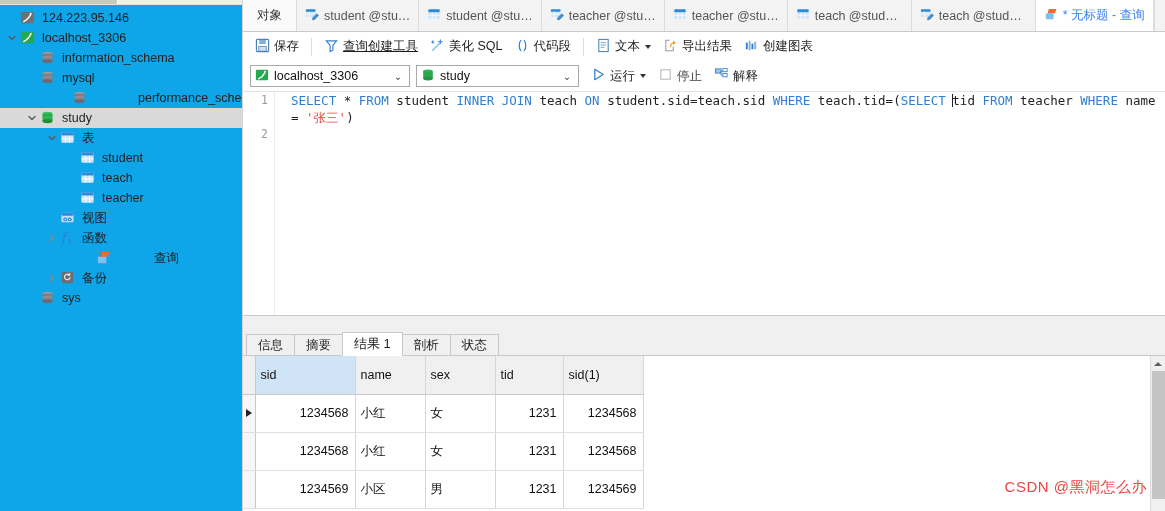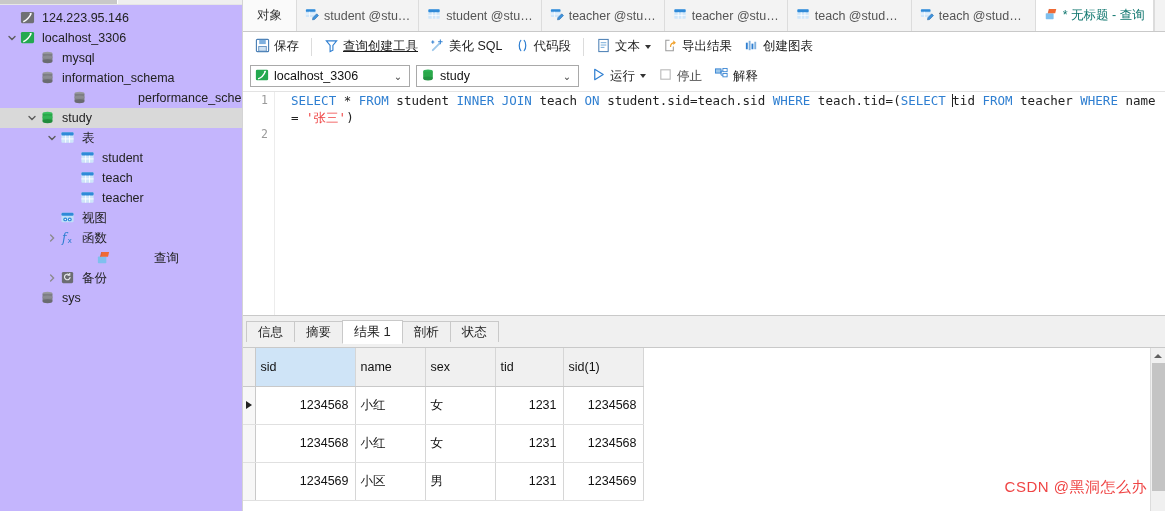--- a/index.html
+++ b/index.html
@@ -10,21 +10,21 @@
     background: #ffffff;
     font-family: "Liberation Sans", "DejaVu Sans", sans-serif;
     font-size: 12.5px;
     color: #1a1a1a;
   }
   #app { position: relative; width: 1165px; height: 511px; display: flex; }
 
   
   #sidebar {
     width: 243px; height: 511px;
-    background: #c4b5fd;
+    background: #0ea5e9;
     border-right: 1px solid #d4d4d4;
     position: relative;
     flex: 0 0 243px;
     overflow: hidden;
   }
   .sb-topbar { height: 5px; background:#ffffff; border-bottom:1px solid #e6e6e6; position:relative;}
   .sb-topbar .thumb { position:absolute; left:0; top:0; width:117px; height:4px; background:#c8c8c8; }
   .sb-topbar .thumb2 { position:absolute; left:118px; top:0; width:126px; height:4px; background:#efefef; }
 
   .tree { padding-top: 3px; }
@@ -61,21 +61,21 @@
     padding: 0 8px;
     font-size: 12.5px;
     color: #555;
     border-right: 1px solid #dcdcdc;
     background: #f3f3f3;
     white-space: nowrap;
     max-width: 124px;
     overflow: hidden;
   }
   .tabstrip .tab.first { background:#fafafa; color:#333; padding: 0 14px; border-right:1px solid #dcdcdc;}
-  .tabstrip .tab.active { background: #ffffff; color:#0f766e; border-bottom: 1px solid #ffffff; margin-bottom:-1px;}
+  .tabstrip .tab.active { background: #ffffff; color:#3b82f6; border-bottom: 1px solid #ffffff; margin-bottom:-1px;}
   .tabstrip .tab .ti { margin-right: 5px; flex:0 0 auto; display:block; }
   .tabstrip .tab .tl { overflow:hidden; text-overflow:ellipsis; white-space:nowrap; }
   .tabstrip .filler { flex: 1 1 auto; background:#f3f3f3; border-left:1px solid #dcdcdc;}
 
   
   .toolbar {
     height: 29px; display:flex; align-items:center;
     background:#ffffff; padding-left:6px; gap:0px;
   }
   .tbtn { display:flex; align-items:center; height:23px; padding:0 6px; font-size:12.5px; color:#1d1d1d; white-space:nowrap; cursor:default;}
@@ -99,21 +99,21 @@
   .editorwrap { flex:1 1 auto; position:relative; background:#ffffff; border-top:1px solid #e3e3e3; overflow:hidden;}
   .gutter { position:absolute; left:0; top:0; width:32px; height:100%; background:#ffffff; border-right:1px solid #ececec;}
   .gutter .ln { text-align:right; padding-right:6px; color:#9a9a9a; font-family:"DejaVu Sans Mono","Liberation Mono",monospace; font-size:11.5px; line-height:17px;}
   .code { position:absolute; left:33px; top:0; right:0; height:100%; padding-left:15px; font-family:"DejaVu Sans Mono","Liberation Mono",monospace; font-size:12.5px; line-height:17px; color:#222; white-space:pre-wrap; word-break:break-all;}
   .kw { color:#2f7fd1; }
   .str { color:#ef4444; }
   .cursor { display:inline-block; width:1px; height:13px; background:#222; vertical-align:-2px; margin:0 -1px;}
 
   
   .resultpane { height:196px; flex:0 0 196px; display:flex; flex-direction:column; border-top:1px solid #c9c9c9; background:#ffffff; position:relative;}
-  .rtabs { height:32px; display:flex; align-items:center; background:#f0f0f0; padding-left:3px; border-bottom:1px solid #c9c9c9;}
+  .rtabs { height:40px; display:flex; align-items:flex-end; background:#f0f0f0; padding-left:3px; border-bottom:1px solid #c9c9c9;}
   .rtab { height:21px; line-height:20px; padding:0 11px; font-size:12.5px; color:#222; background:#f0f0f0; border:1px solid #c9c9c9; border-bottom:none; margin-right:-1px; }
   .rtab.active { background:#ffffff; height:24px; line-height:22px; border-bottom:1px solid #ffffff; margin-bottom:-1px; font-size:13px;}
 
   .gridwrap { flex:1 1 auto; position:relative; overflow:hidden; background:#ffffff; }
   table.grid { border-collapse:collapse; table-layout:fixed; font-size:12.5px; }
   table.grid th, table.grid td {
     border-right:1px solid #d6d6d6; border-bottom:1px solid #e0e0e0;
     height:38px; padding:0 5px; font-weight:normal; text-align:left; color:#111;
     overflow:hidden; white-space:nowrap;
   }
@@ -176,33 +176,33 @@
         <div class="node" style="padding-left: 24px;">
           <span class="twisty"></span>
           <span class="ico">
             <svg width="15" height="15" viewBox="0 0 16 16">
               <ellipse cx="8" cy="4" rx="5.3" ry="2.1" fill="#9a9ba0"></ellipse>
               <rect x="2.7" y="4" width="10.6" height="8" fill="#7d7e83"></rect>
               <ellipse cx="8" cy="12" rx="5.3" ry="2.1" fill="#6a6b70"></ellipse>
               <ellipse cx="8" cy="7.6" rx="5.3" ry="1.7" fill="#8b8c91"></ellipse>
             </svg>
           </span>
-          <span class="nlabel">mysql</span>
+          <span class="nlabel">information_schema</span>
         </div>
         <div class="node" style="padding-left: 24px;">
           <span class="twisty"></span>
           <span class="ico">
             <svg width="15" height="15" viewBox="0 0 16 16">
               <ellipse cx="8" cy="4" rx="5.3" ry="2.1" fill="#9a9ba0"></ellipse>
               <rect x="2.7" y="4" width="10.6" height="8" fill="#7d7e83"></rect>
               <ellipse cx="8" cy="12" rx="5.3" ry="2.1" fill="#6a6b70"></ellipse>
               <ellipse cx="8" cy="7.6" rx="5.3" ry="1.7" fill="#8b8c91"></ellipse>
             </svg>
           </span>
-          <span class="nlabel">information_schema</span>
+          <span class="nlabel">mysql</span>
         </div>
         <div class="node" style="padding-left: 12px; gap: 44px;">
           <span class="twisty"></span>
           <span class="ico">
             <svg width="15" height="15" viewBox="0 0 16 16">
               <ellipse cx="8" cy="4" rx="5.3" ry="2.1" fill="#9a9ba0"></ellipse>
               <rect x="2.7" y="4" width="10.6" height="8" fill="#7d7e83"></rect>
               <ellipse cx="8" cy="12" rx="5.3" ry="2.1" fill="#6a6b70"></ellipse>
               <ellipse cx="8" cy="7.6" rx="5.3" ry="1.7" fill="#8b8c91"></ellipse>
             </svg>

